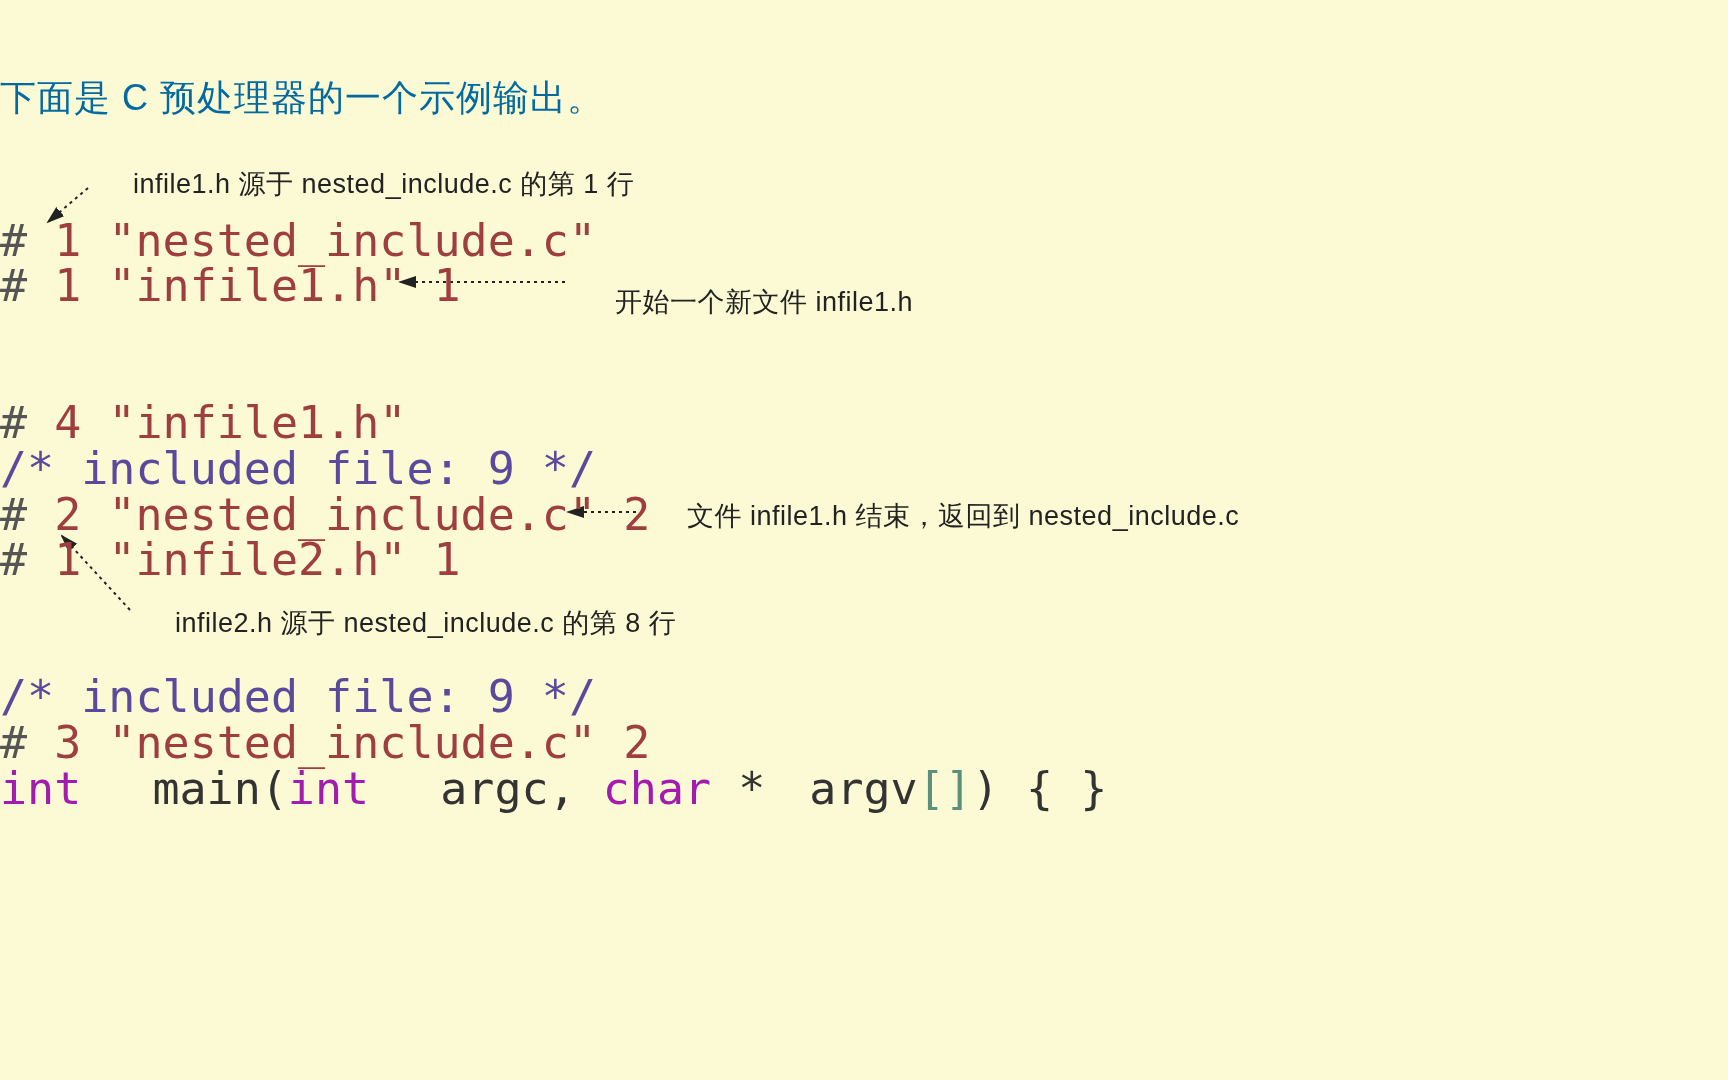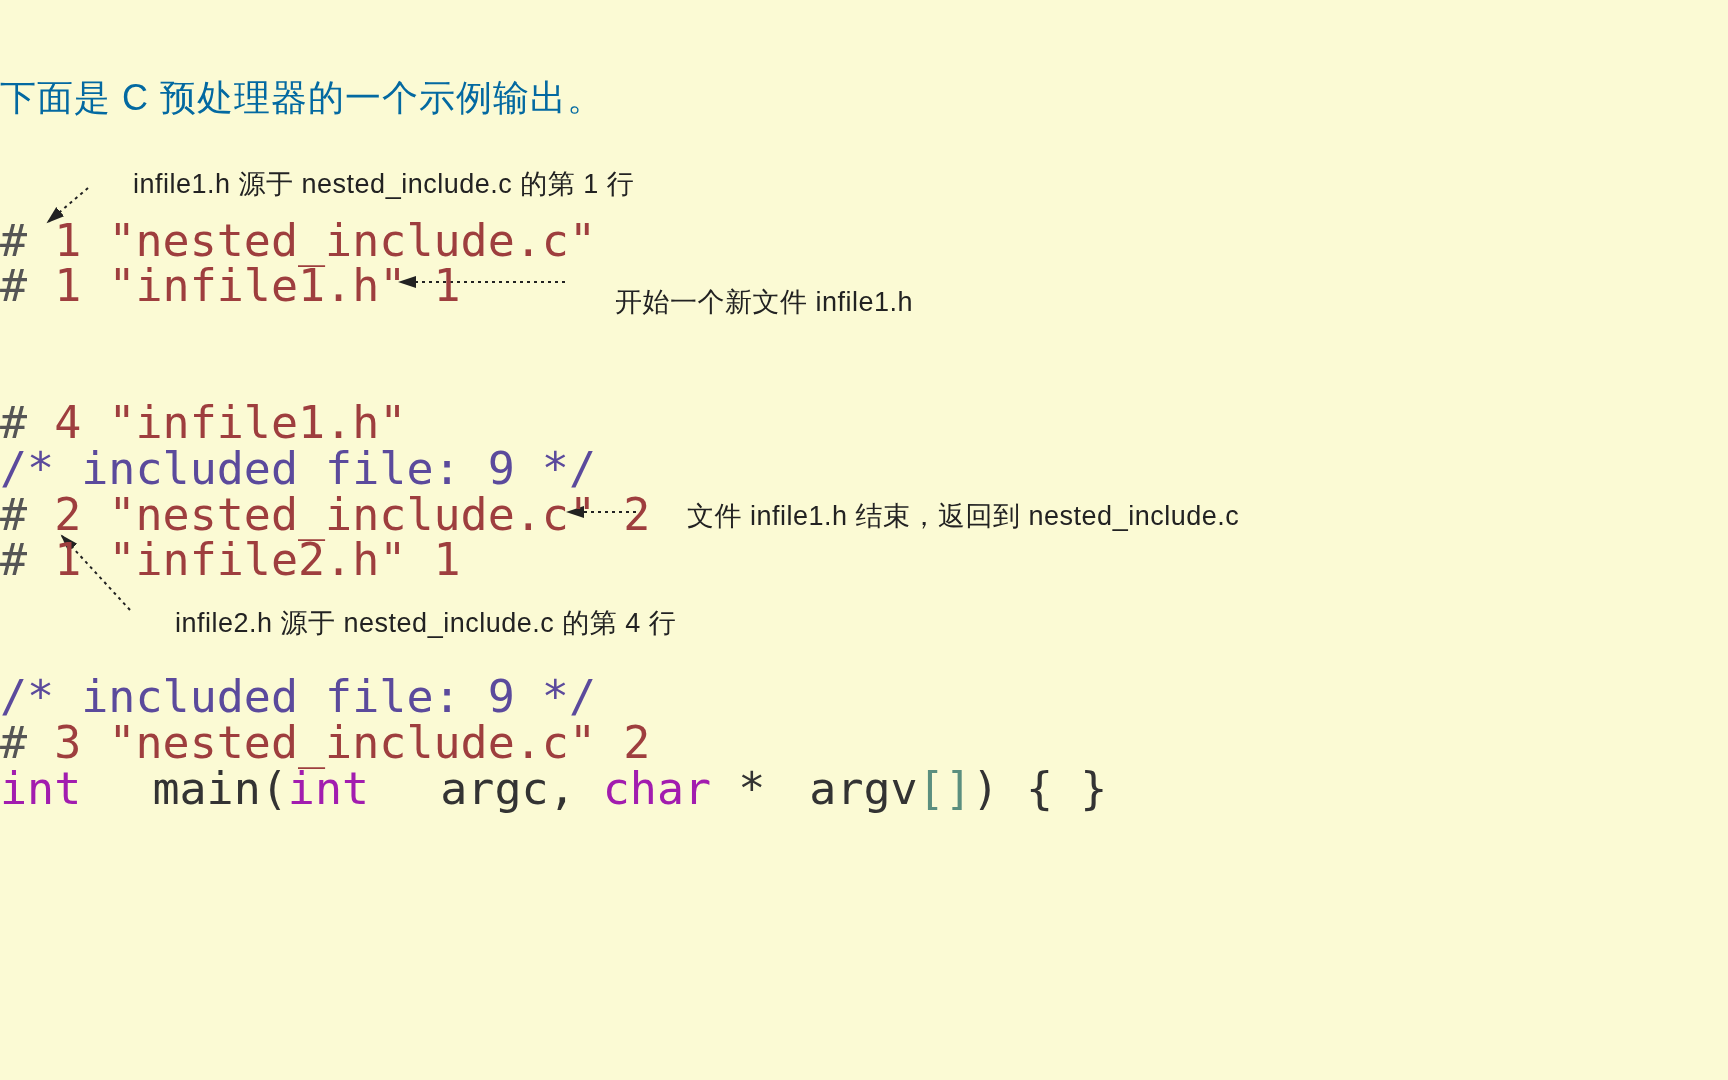--- a/index.html
+++ b/index.html
@@ -51,21 +51,21 @@
     }
   </style>
 </head>
 <body>
 
 <div class="intro">下面是 C 预处理器的一个示例输出。</div>
 
 <div class="anno" style="left:89px; top:166px;">infile1.h 源于 nested_include.c 的第 1 行</div>
 <div class="anno" style="left:571px; top:284px;">开始一个新文件 infile1.h</div>
 <div class="anno" style="left:643px; top:498px;">文件 infile1.h 结束，返回到 nested_include.c</div>
-<div class="anno" style="left:131px; top:605px;">infile2.h 源于 nested_include.c 的第 4 行</div>
+<div class="anno" style="left:131px; top:605px;">infile2.h 源于 nested_include.c 的第 8 行</div>
 
 <svg class="arrows">
   <defs>
     <marker id="ah" markerWidth="10" markerHeight="10" refX="8" refY="3" orient="auto" markerUnits="strokeWidth">
       <path d="M0,0 L0,6 L9,3 z" fill="#222"></path>
     </marker>
   </defs>
 
   <line x1="88" y1="188" x2="48" y2="222" stroke="#222" stroke-width="2" stroke-dasharray="3,4" marker-end="url(#ah)"></line>
 

